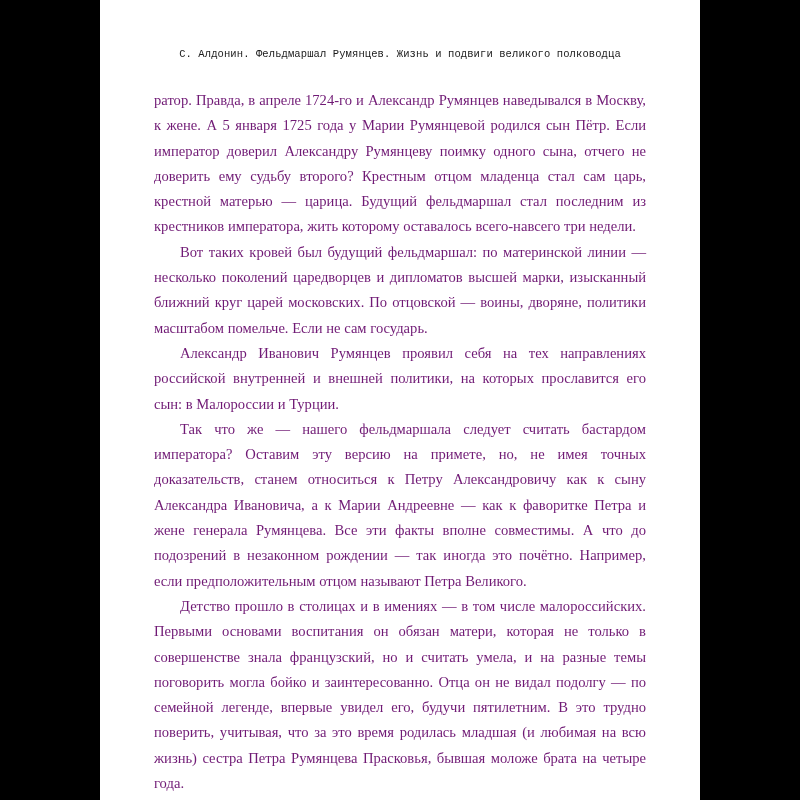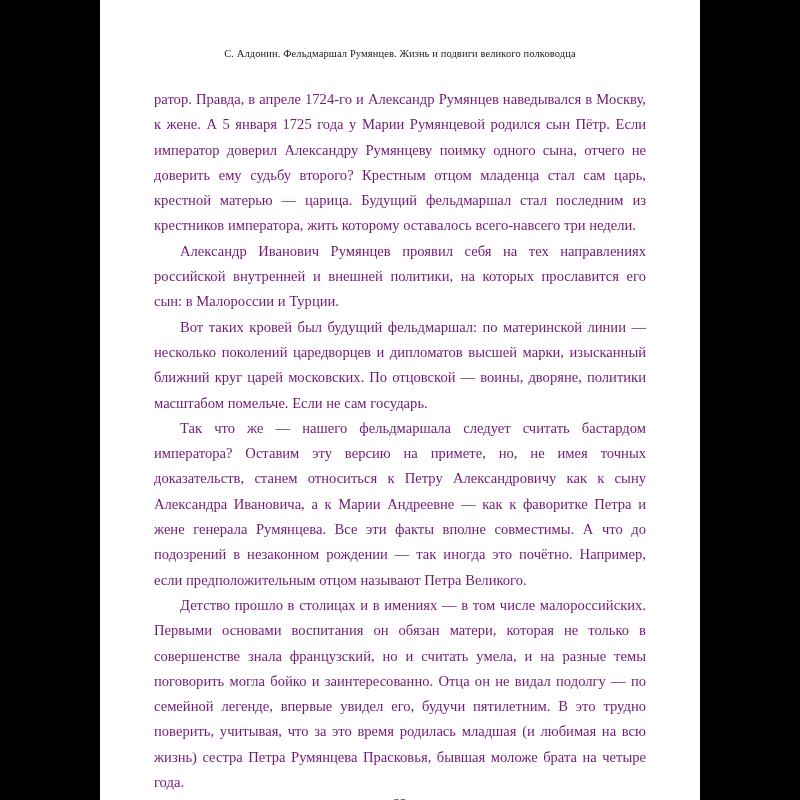--- a/index.html
+++ b/index.html
@@ -27,21 +27,21 @@
     left: 0;
     top: 0;
     width: 600px;
     height: 800px;
     box-sizing: border-box;
     padding: 40px 54px 30px 54px;
     display: flex;
     flex-direction: column;
   }
   .running-head {
-    font-family: Liberation Serif, serif;
+    font-family: Liberation Mono, monospace;
     font-size: 10.5px;
     color: #1a1a1a;
     text-align: center;
     letter-spacing: 0.1px;
     margin-top: 8px;
     margin-bottom: 6px;
     white-space: nowrap;
   }
   .rule {
     width: 100%;
@@ -80,22 +80,22 @@
 <div id="screen">
   <div id="page">
     <div class="page-inner">
 
       <div class="running-head">С. Алдонин. Фельдмаршал Румянцев. Жизнь и подвиги великого полководца</div>
 
       <div class="rule"></div>
 
       <div class="body-text">
         <p class="first">ратор. Правда, в апреле 1724-го и Александр Румянцев наведывался в Москву, к жене. А 5 января 1725 года у Марии Румянцевой родился сын Пётр. Если император доверил Александру Румянцеву поимку одного сына, отчего не доверить ему судьбу второго? Крестным отцом младенца стал сам царь, крестной матерью — царица. Будущий фельдмаршал стал последним из крестников императора, жить которому оставалось всего-навсего три недели.</p>
+        <p>Вот таких кровей был будущий фельдмаршал: по материнской линии — несколько поколений царедворцев и дипломатов высшей марки, изысканный ближний круг царей московских. По отцовской — воины, дворяне, политики масштабом помельче. Если не сам государь.</p>
         <p>Александр Иванович Румянцев проявил себя на тех направлениях российской внутренней и внешней политики, на которых прославится его сын: в Малороссии и Турции.</p>
-        <p>Вот таких кровей был будущий фельдмаршал: по материнской линии — несколько поколений царедворцев и дипломатов высшей марки, изысканный ближний круг царей московских. По отцовской — воины, дворяне, политики масштабом помельче. Если не сам государь.</p>
         <p>Так что же — нашего фельдмаршала следует считать бастардом императора? Оставим эту версию на примете, но, не имея точных доказательств, станем относиться к Петру Александровичу как к сыну Александра Ивановича, а к Марии Андреевне — как к фаворитке Петра и жене генерала Румянцева. Все эти факты вполне совместимы. А что до подозрений в незаконном рождении — так иногда это почётно. Например, если предположительным отцом называют Петра Великого.</p>
         <p>Детство прошло в столицах и в имениях — в том числе малороссийских. Первыми основами воспитания он обязан матери, которая не только в совершенстве знала французский, но и считать умела, и на разные темы поговорить могла бойко и заинтересованно. Отца он не видал подолгу — по семейной легенде, впервые увидел его, будучи пятилетним. В это трудно поверить, учитывая, что за это время родилась младшая (и любимая на всю жизнь) сестра Петра Румянцева Прасковья, бывшая моложе брата на четыре года.</p>
       </div>
 
       <div class="folio">22</div>
 
     </div>
   </div>
 </div>
 

